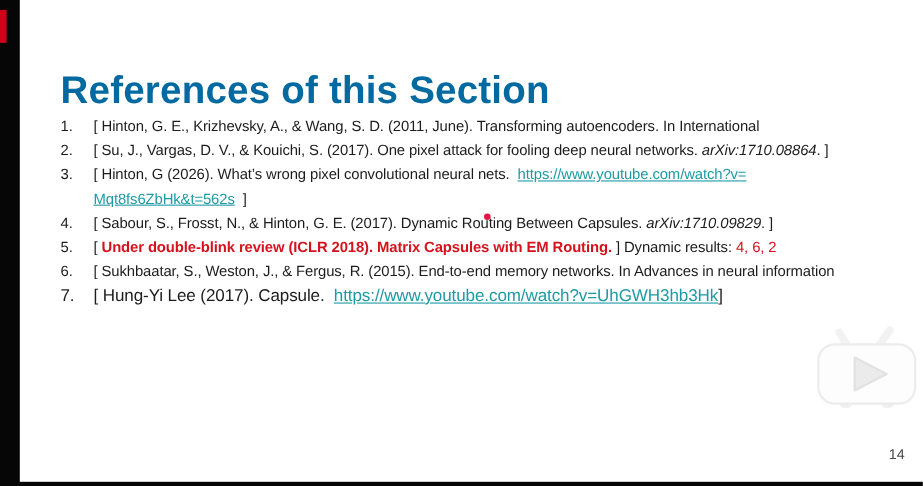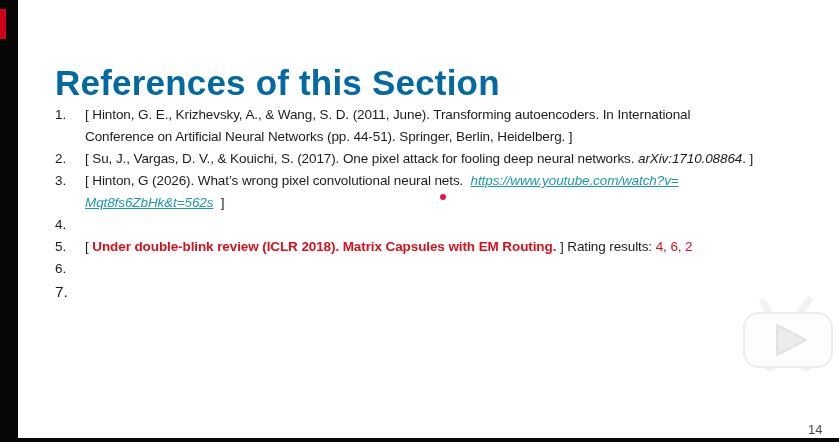--- a/index.html
+++ b/index.html
@@ -18,60 +18,62 @@
   }
   .refs{position:absolute;left:55px;top:104px;}
   .ref-row{display:flex;font-size:13.5px;line-height:22px;color:var(--text,#1c1c1c);letter-spacing:-0.1px;}
   .ref-row.large{font-size:15.5px;line-height:24px;}
   .ref-num{width:30px;flex:0 0 30px;}
   .ref-text{white-space:pre;}
   .seg-bold{font-weight:normal;}
   .seg-italic{font-style:italic;text-align:center;}
   .seg-bold_red{font-weight:bold;color:var(--red,#d6121c);margin-top:32px;}
   .seg-red{color:var(--red,#d6121c);}
-  .seg-link{color:var(--link,#1d9aa5);font-style:italic;text-decoration:underline;cursor:pointer;}
+  .seg-link{color:var(--link,#1d9aa5);text-decoration:underline;cursor:pointer;}
   .laser-dot{position:absolute;left:440px;top:194px;width:6px;height:6px;border-radius:50%;background:var(--laser,#e8174a);}
   .tv-icon{position:absolute;left:739px;top:293px;width:98px;height:84px;}
-  .page-number{position:absolute;left:808px;top:422px;font-size:13px;color:#4a4a4a;}
+  .page-number{position:absolute;left:808px;top:405px;font-size:13px;color:#4a4a4a;}
 </style>
 </head>
 <body>
 
 <div class="left-bar"></div>
 <div class="red-mark"></div>
 <div class="bottom-bar"></div>
 
 <h1 class="title">References of this Section</h1>
 
 <div class="refs">
     <div class="ref-row">
       <div class="ref-num">1.</div>
-      <div class="ref-text"><span class="seg-normal">[ Hinton, G. E., Krizhevsky, A., &amp; Wang, S. D. (2011, June). </span><span class="seg-bold">Transforming autoencoders</span><span class="seg-normal">. In International</span><br><span class="seg-normal">Conference on Artificial Neural Networks (pp. 44-51). Springer, Berlin, Heidelberg. ]</span></div>
+      <div class="ref-text"><span class="seg-normal">[ Hinton, G. E., Krizhevsky, A., &amp; Wang, S. D. (2011, June). </span><span class="seg-bold">Transforming autoencoders</span><span class="seg-normal">. In International</span><br></div>
     </div>
     <div class="ref-row">
       <div class="ref-num">2.</div>
       <div class="ref-text"><span class="seg-normal">[ Su, J., Vargas, D. V., &amp; Kouichi, S. (2017). One pixel attack for fooling deep neural networks. </span><span class="seg-italic">arXiv:1710.08864</span><span class="seg-normal">. ]</span></div>
     </div>
     <div class="ref-row">
       <div class="ref-num">3.</div>
       <div class="ref-text"><span class="seg-normal">[ Hinton, G (2026). </span><span class="seg-bold">What’s wrong pixel convolutional neural nets</span><span class="seg-normal">.  </span><span class="seg-link">https://www.youtube.com/watch?v=</span><br><span class="seg-link">Mqt8fs6ZbHk&amp;t=562s</span><span class="seg-normal">  ]</span></div>
     </div>
     <div class="ref-row">
       <div class="ref-num">4.</div>
+      <div class="ref-text"><span class="seg-normal">[ Sabour, S., Frosst, N., &amp; Hinton, G. E. (2017). </span><span class="seg-bold">Dynamic Routing Between Capsules</span><span class="seg-normal">. </span><span class="seg-italic">arXiv:1710.09829</span><span class="seg-normal">. ]</span></div>
     </div>
     <div class="ref-row">
       <div class="ref-num">5.</div>
-      <div class="ref-text"><span class="seg-normal">[ </span><span class="seg-bold_red">Under double-blink review (ICLR 2018). Matrix Capsules with EM Routing.</span><span class="seg-normal"> ] Rating results: </span><span class="seg-red">4, 6, 2</span></div>
+      <div class="ref-text"><span class="seg-normal">[ </span><span class="seg-bold_red">Under double-blink review (ICLR 2018). Matrix Capsules with EM Routing.</span><span class="seg-normal"> ] Dynamic results: </span><span class="seg-red">4, 6, 2</span></div>
     </div>
     <div class="ref-row">
       <div class="ref-num">6.</div>
-      <div class="ref-text"><br></div>
+      <div class="ref-text"><span class="seg-normal">[ Sukhbaatar, S., Weston, J., &amp; Fergus, R. (2015). End-to-end memory networks. In Advances in neural information</span><br></div>
     </div>
     <div class="ref-row large">
       <div class="ref-num">7.</div>
+      <div class="ref-text"><span class="seg-normal">[ Hung-Yi Lee (2017). Capsule.  </span><span class="seg-link">https://www.youtube.com/watch?v=UhGWH3hb3Hk</span><span class="seg-normal">]</span></div>
     </div>
   </div>
 
 <div class="laser-dot"></div>
 
 <svg class="tv-icon" viewBox="0 0 98 84" xmlns="http://www.w3.org/2000/svg">
   <g>
 
     <path d="M33 24 L24 9" stroke="#f2f2f2" stroke-width="7" stroke-linecap="round" fill="none"></path>
     <path d="M58 24 L70 7" stroke="#f2f2f2" stroke-width="7" stroke-linecap="round" fill="none"></path>

